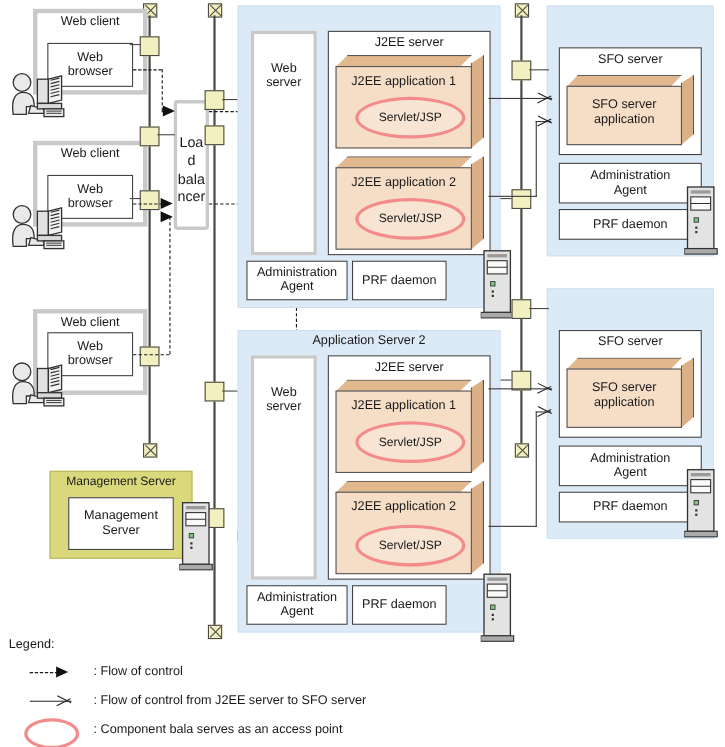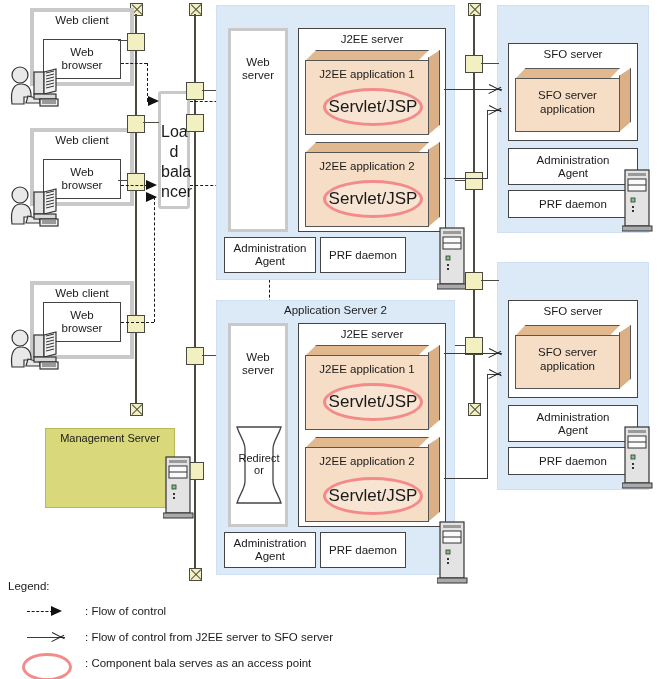--- a/index.html
+++ b/index.html
@@ -19,21 +19,21 @@
   .mgmt{background:#d9d87a;border:1.5px solid #b9b85c;}
 
   
   .box3d{position:absolute;}
   .box3d .face{position:absolute;left:0;bottom:0;background:#f6ddc6;border:1.4px solid #555;box-sizing:border-box;}
   .box3d .top{position:absolute;background:#e2b98e;border:1.4px solid #555;box-sizing:border-box;}
   .box3d .side{position:absolute;background:#dcb087;border:1.4px solid #555;box-sizing:border-box;}
   .box3d .lbl{position:absolute;left:0;width:100%;text-align:center;font-size:11.5px;z-index:4;}
 
   .ellipse{position:absolute;border:3.2px solid #f48b8b;border-radius:50%;background:#f7e4d2;
-           display:flex;align-items:center;justify-content:center;font-size:17px;z-index:5;}
+           display:flex;align-items:center;justify-content:center;font-size:11px;z-index:5;}
 
   
   .vline{position:absolute;width:1.6px;background:#4a4a42;}
   .hline{position:absolute;height:1.4px;background:#4a4a42;}
   .hthin{position:absolute;height:1.2px;background:#3a3a3a;}
   .vthin{position:absolute;width:1.2px;background:#3a3a3a;}
   .dashh{position:absolute;height:0;border-top:1.6px dashed #1a1a1a;}
   .dashv{position:absolute;width:0;border-left:1.6px dashed #1a1a1a;}
 
   .term{position:absolute;width:13px;height:13px;background:#f2f0c0;border:1.5px solid #4a4a42;}
@@ -149,21 +149,21 @@
   </div>
 
   <div class="node" style="left:127px;top:33px;"></div>
   <div class="node" style="left:127px;top:115px;"></div>
   <div class="node" style="left:127px;top:173px;"></div>
   <div class="node" style="left:127px;top:315px;"></div>
   <div class="hline" style="left:118px;top:40px;width:10px;"></div>
   <div class="hline" style="left:118px;top:180px;width:10px;"></div>
 
   <div class="greyframe2 abs" style="left:158px;top:91px;width:32px;height:118px;border-radius:3px;">
-    <div class="abs" style="left:0;top:28px;width:26px;text-align:center;font-size:16px;line-height:1.25;">
+    <div class="abs" style="left:0;top:28px;width:26px;text-align:center;font-size:13px;line-height:1.25;">
       <span>Loa</span><br>
       <span>d</span><br>
       <span>bala</span><br>
       <span>ncer</span>
     </div>
   </div>
 
   <div class="hline" style="left:143px;top:122px;width:16px;"></div>
   <div class="hline" style="left:190px;top:122px;width:13px;"></div>
 
@@ -263,31 +263,20 @@
   <div class="abs topctr" style="left:216px;top:304px;width:239px;height:16px;font-size:11.5px;">Application Server 2</div>
 
   <div class="greyframe2 abs" style="left:228px;top:323px;width:60px;height:204px;">
     <div class="abs ctr" style="left:0;top:22px;width:54px;height:32px;font-size:11.5px;">
       <span>
         <span>Web</span><br>
         <span>server</span>
       </span>
     </div>
   </div>
-  <div class="redir" style="left:235px;top:425px;width:48px;height:80px;">
-    <svg width="48" height="80" viewBox="0 0 48 80">
-      <path d="M2 2 C5 12 10 16 10 24 L10 56 C10 64 5 68 2 78 L46 78 C43 68 38 64 38 56 L38 24 C38 16 43 12 46 2 Z" fill="#ffffff" stroke="#444" stroke-width="1.3"></path>
-    </svg>
-    <div class="abs ctr" style="left:0;top:22px;width:48px;height:34px;font-size:11px;">
-      <span>
-        <span>Redirect</span><br>
-        <span>or</span>
-      </span>
-    </div>
-  </div>
 
   <div class="plain abs" style="left:298px;top:323px;width:148px;height:204px;"></div>
   <div class="abs topctr" style="left:298px;top:328px;width:148px;height:16px;font-size:11.5px;">J2EE server</div>
 
   <div class="box3d" style="left:305px;top:345px;width:135px;height:85px;">
     <div class="top" style="left:0;top:0;width:124px;height:11px;clip-path:polygon(0 100%,9% 0,100% 0,91% 100%);"></div>
     <div class="side" style="right:0;top:0;width:12px;height:85px;clip-path:polygon(0 9%,100% 0,100% 88%,0 100%);"></div>
     <div class="face" style="left:0;top:10px;width:124px;height:75px;"></div>
     <div class="lbl" style="top:18px;width:124px;">J2EE application 1</div>
     <div class="ellipse" style="left:18px;top:38px;width:94px;height:32px;">
@@ -422,20 +411,26 @@
   <div class="hthin" style="left:444px;top:353px;width:58px;"></div>
   <div class="ah-open" style="left:489px;top:346px;"></div>
 
   <div class="hthin" style="left:444px;top:478px;width:44px;"></div>
   <div class="vthin" style="left:487px;top:374px;height:105px;"></div>
   <div class="hthin" style="left:487px;top:374px;width:14px;"></div>
   <div class="ah-open" style="left:489px;top:367px;"></div>
 
   <div class="mgmt abs" style="left:45px;top:428px;width:130px;height:80px;"></div>
   <div class="abs topctr" style="left:45px;top:432px;width:130px;height:16px;font-size:11px;">Management Server</div>
+  <div class="plain abs ctr" style="left:62px;top:452px;width:96px;height:48px;font-size:11.5px;">
+    <span>
+      <span>Management</span><br>
+      <span>Server</span>
+    </span>
+  </div>
   <div class="tower" style="left:163px;top:455px;width:32px;height:64px;">
     <svg width="32" height="64" viewBox="0 0 32 64">
       <rect x="3" y="2" width="24" height="56" fill="#e3e3e3" stroke="#333" stroke-width="1.2"></rect>
       <rect x="6" y="5" width="18" height="3" fill="#9a9a9a"></rect>
       <rect x="6" y="11" width="18" height="12" fill="#fafafa" stroke="#333" stroke-width="1"></rect>
       <path d="M6 17 L24 17" stroke="#333" stroke-width="1"></path>
       <rect x="9" y="30" width="4" height="4" fill="#7dc87d" stroke="#333" stroke-width="0.8"></rect>
       <rect x="10" y="38" width="2" height="2" fill="#333"></rect>
       <rect x="10" y="42" width="2" height="2" fill="#333"></rect>
       <rect x="0" y="58" width="30" height="5" fill="#aaaaaa" stroke="#333" stroke-width="1"></rect>

